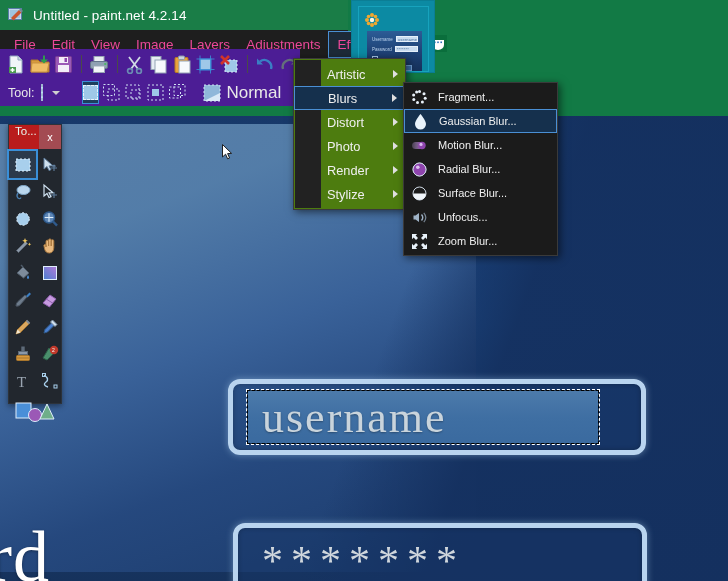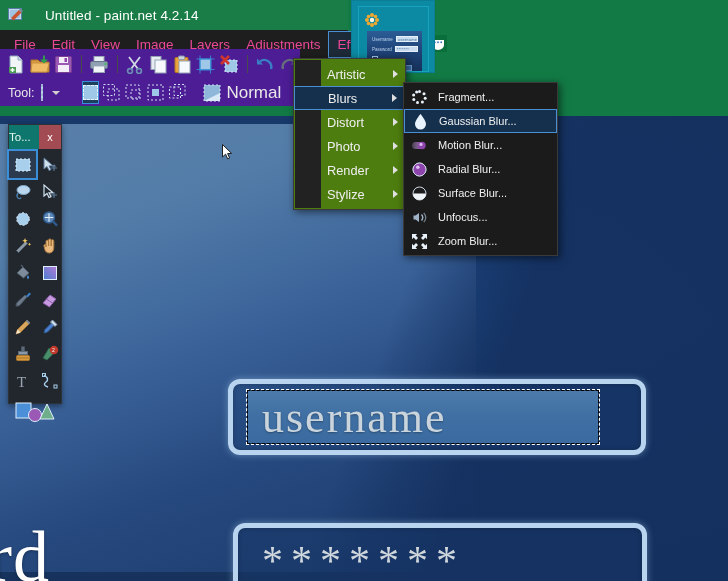--- a/index.html
+++ b/index.html
@@ -27,21 +27,21 @@
 
   
   #app-window {
     position:absolute; left:0; top:0; width:728px; height:581px;
   }
 
   
   #titlebar {
     position:absolute; left:0; top:0; width:348px; height:30px;
     background:#1a7d47;
-    display:flex; align-items:center; gap:20px; padding-left:8px;
+    display:flex; align-items:center; gap:8px; padding-left:8px;
     color:#ffffff;
   }
   #title-icon { width:17px; height:17px; position:relative; flex:none; }
   #title-text { font-size:13.5px; color:#ffffff; letter-spacing:.1px; white-space:nowrap; }
 
   
   #menubar {
     position:absolute; left:0; top:30px; width:348px; height:29px;
     background:#1e1e1e;
     display:flex; align-items:stretch;
@@ -137,22 +137,22 @@
     line-height:1;
   }
 
   
   #tools-palette {
     position:absolute; left:8px; top:124px; width:54px; height:280px;
     background:#22272e; border:1px solid #2c323a;
     box-shadow:0 2px 6px rgba(0,0,0,.45);
   }
   #tools-title {
-    height:24px; background:#0f766e; display:flex; align-items:center;
-    justify-content:space-between; padding-left:0;
+    height:24px; background:#b91c1c; display:flex; 
+    justify-content:space-between; padding-left:6px;
   }
   #tools-title-text { font-size:11.5px; color:#e6f5ec; }
   #tools-close {
     width:22px; height:24px; background:#a34b52; color:#fff;
     display:flex; align-items:center; justify-content:center; font-size:11px;
   }
   #tools-grid {
     display:grid; grid-template-columns:27px 27px; padding-top:2px;
   }
   .tool-cell {

